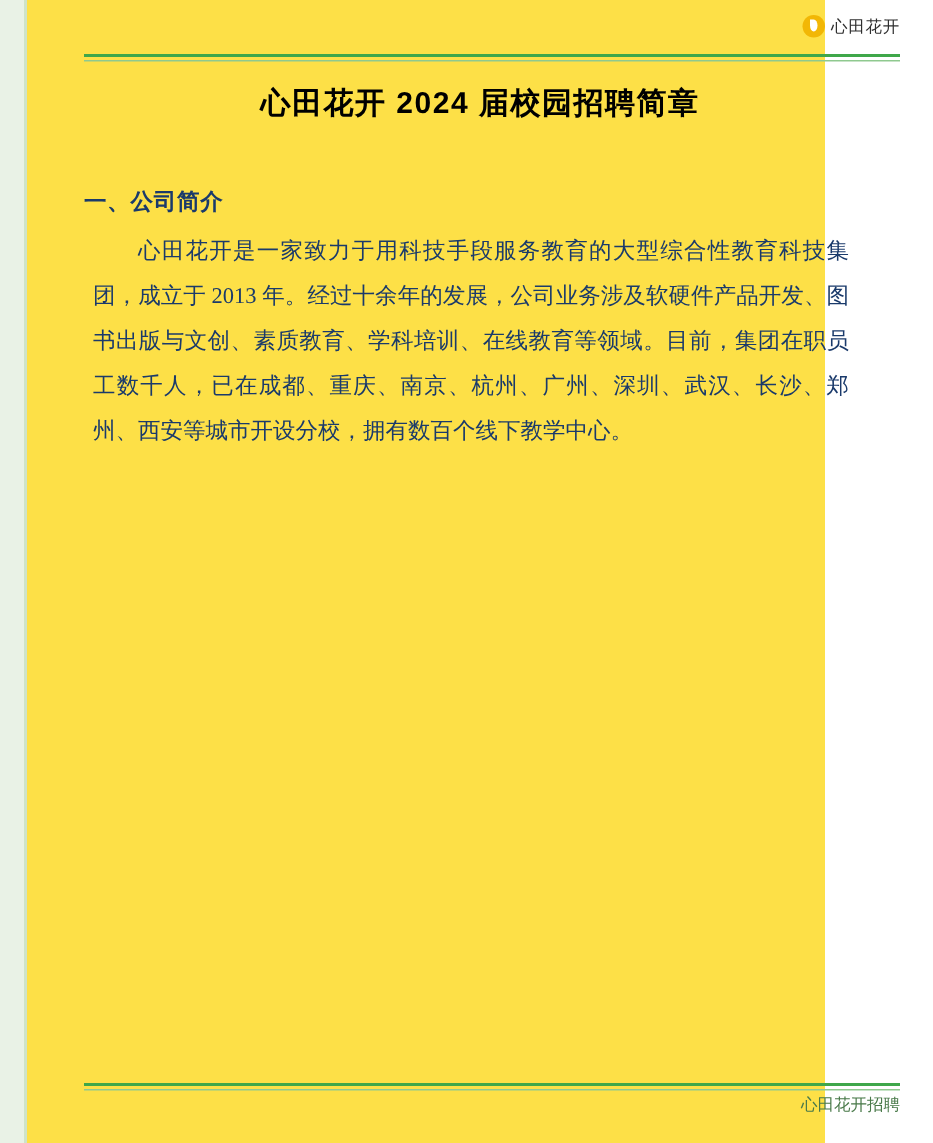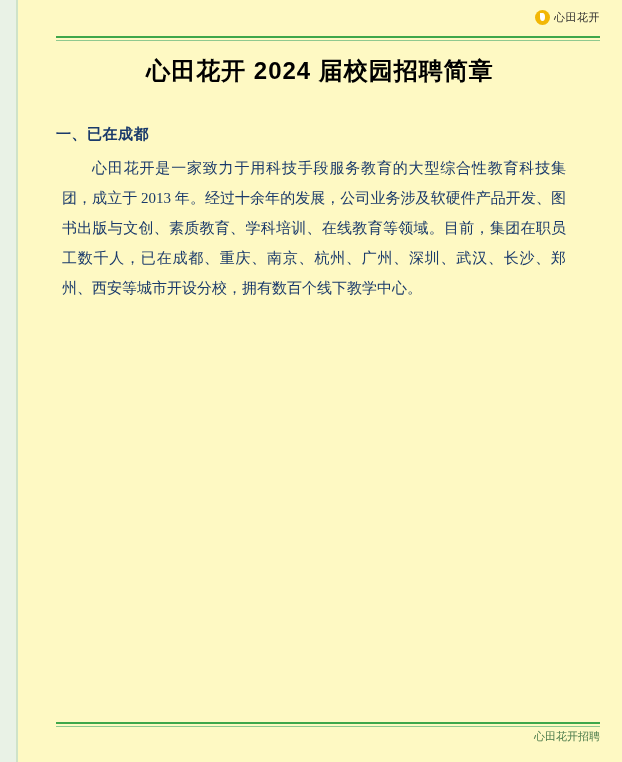--- a/index.html
+++ b/index.html
@@ -8,24 +8,24 @@
   }
   body {
     width: 622px;
     height: 762px;
     background: #ffffff;
     font-family: "Liberation Serif", "DejaVu Serif", serif;
     overflow: hidden;
   }
   .page {
     position: relative;
-    width: 622px;
+    width: 550px;
     height: 762px;
     box-sizing: border-box;
-    background: #fef9c3;
+    background: #fde047;
   }
   
   .edge-band {
     position: absolute;
     left: 0;
     top: 0;
     width: 16px;
     height: 762px;
     background: #e9f2e6;
   }
@@ -96,21 +96,21 @@
     white-space: nowrap;
   }
 
   
   .doc-title {
     position: absolute;
     left: 40px;
     top: 55px;
     width: 560px;
     text-align: center;
-    font-size: 24px;
+    font-size: 20px;
     font-weight: bold;
     color: #000000;
     letter-spacing: 1px;
     font-family: "Liberation Sans", "DejaVu Sans", sans-serif;
   }
 
   
   .content {
     position: absolute;
     left: 56px;
@@ -186,21 +186,21 @@
       <span class="logo-mark"></span>
       <span class="logo-text">心田花开</span>
     </div>
     <div class="header-rule"></div>
     <div class="header-rule-thin"></div>
   </div>
 
   <div class="doc-title">心田花开 2024 届校园招聘简章</div>
 
   <div class="content">
-    <h2 class="section-heading">一、已在成都</h2>
+    <h2 class="section-heading">一、公司简介</h2>
     <p class="para">心田花开是一家致力于用科技手段服务教育的大型综合性教育科技集团，成立于 2013 年。经过十余年的发展，公司业务涉及软硬件产品开发、图书出版与文创、素质教育、学科培训、在线教育等领域。目前，集团在职员工数千人，已在成都、重庆、南京、杭州、广州、深圳、武汉、长沙、郑州、西安等城市开设分校，拥有数百个线下教学中心。</p>
   </div>
 
   <div class="footer">
     <div class="footer-rule"></div>
     <div class="footer-rule-thin"></div>
     <div class="footer-text">心田花开招聘</div>
   </div>
 
 </div>

